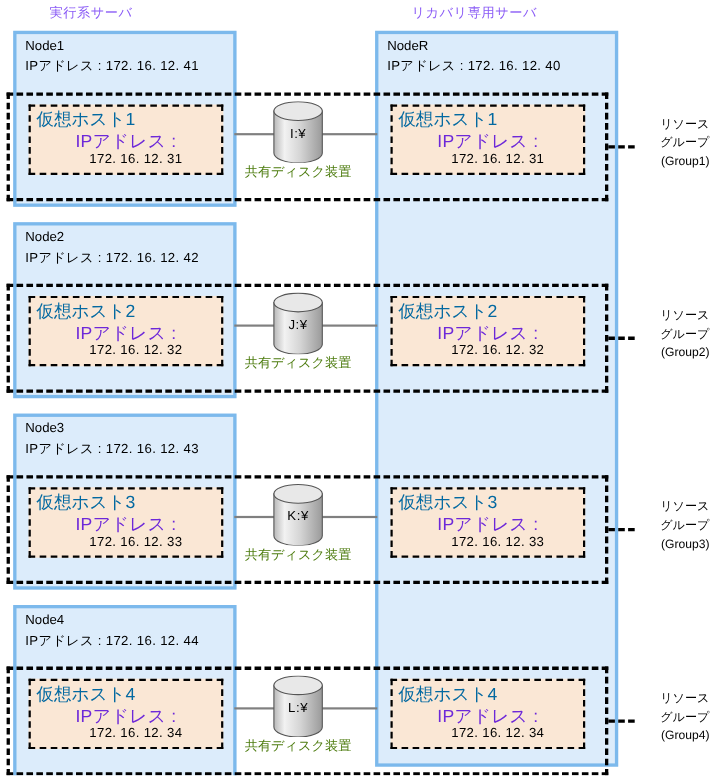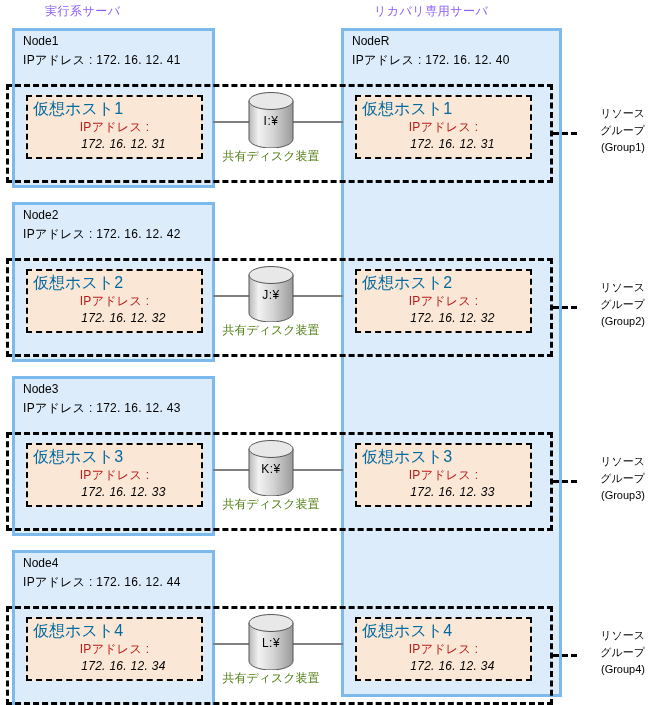--- a/index.html
+++ b/index.html
@@ -68,35 +68,34 @@
     top: 2px;
     font-size: 16px;
     color: #0369a1;
     white-space: nowrap;
   }
   .vhost-ip-label {
     position: absolute;
     width: 100%;
     top: 22px;
     text-align: center;
-    font-size: 12px;
-    color: #b91c1c;
+    font-size: 16px;
+    color: #6d28d9;
     letter-spacing: 0.3px;
   }
   .vhost-ip-value {
     position: absolute;
     width: 100%;
     top: 40px;
     text-align: center;
     font-size: 12px;
     color: #000;
     letter-spacing: 0.3px;
     padding-left: 18px;
     box-sizing: border-box;
-    font-style: italic;
   }
   
   .rg-box {
     position: absolute;
     border: 3px dashed #000000;
     box-sizing: border-box;
     background: transparent;
     pointer-events: none;
   }
   

